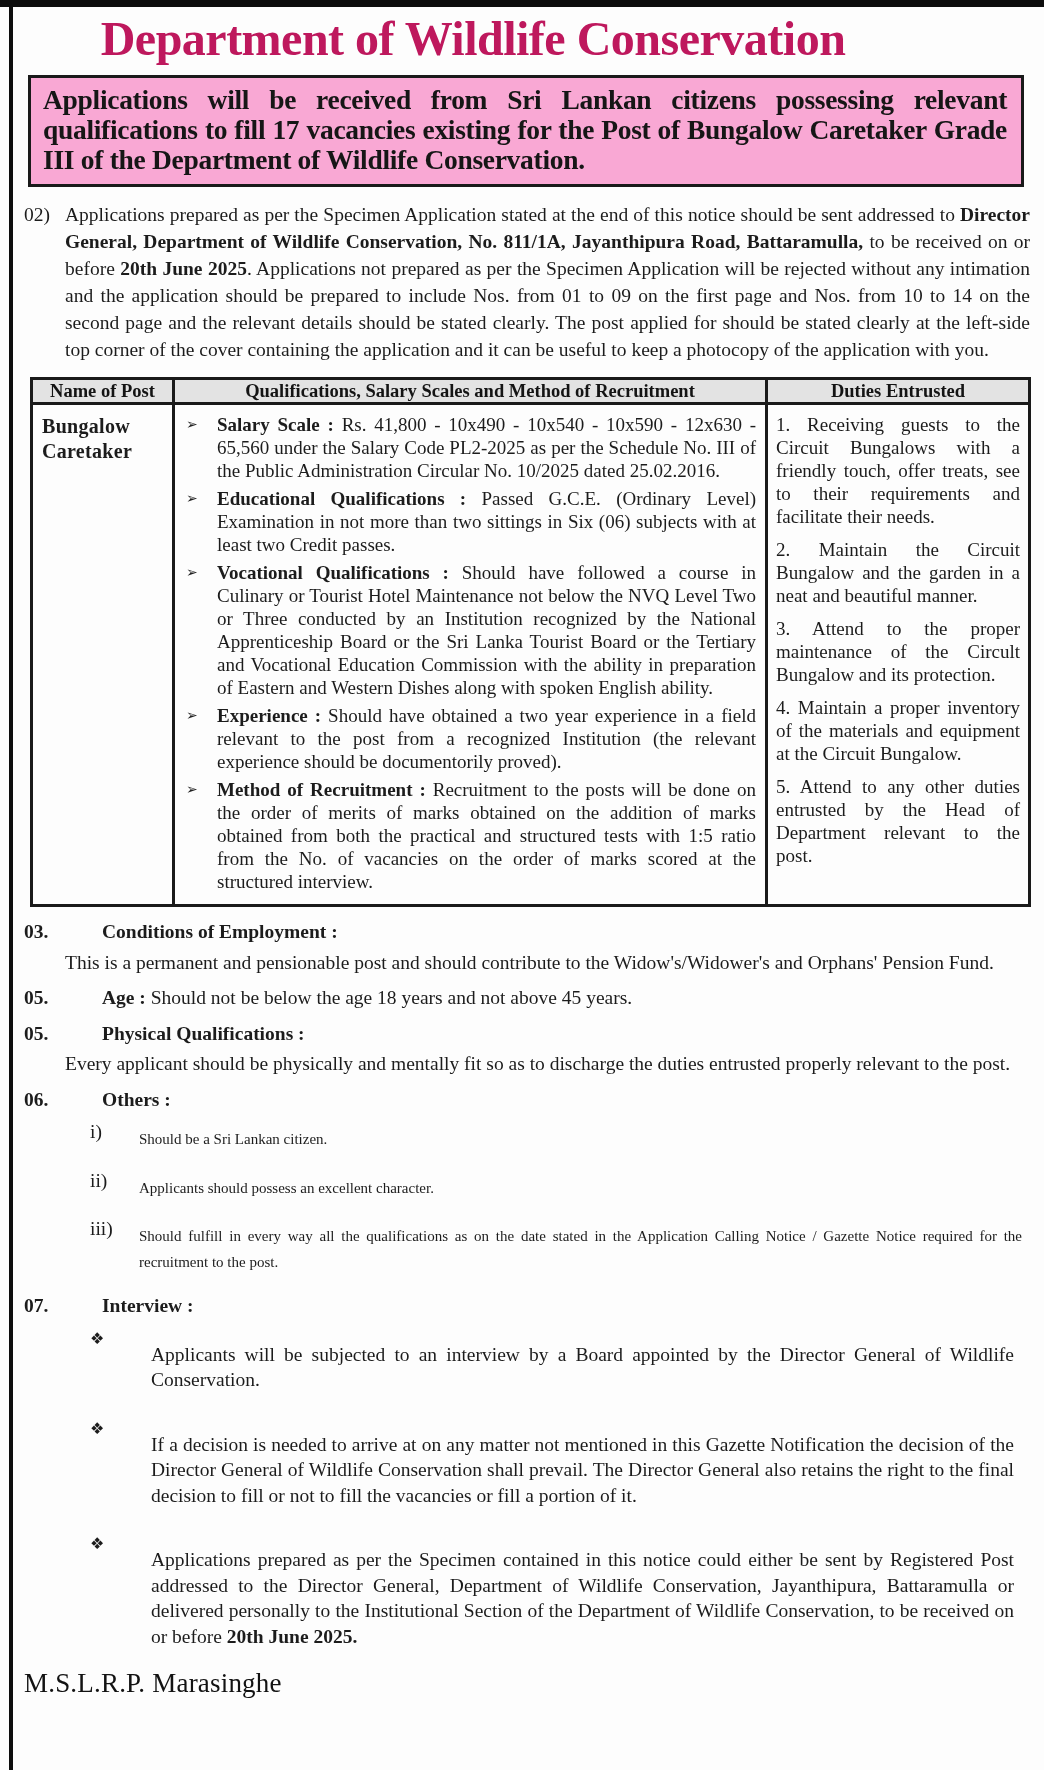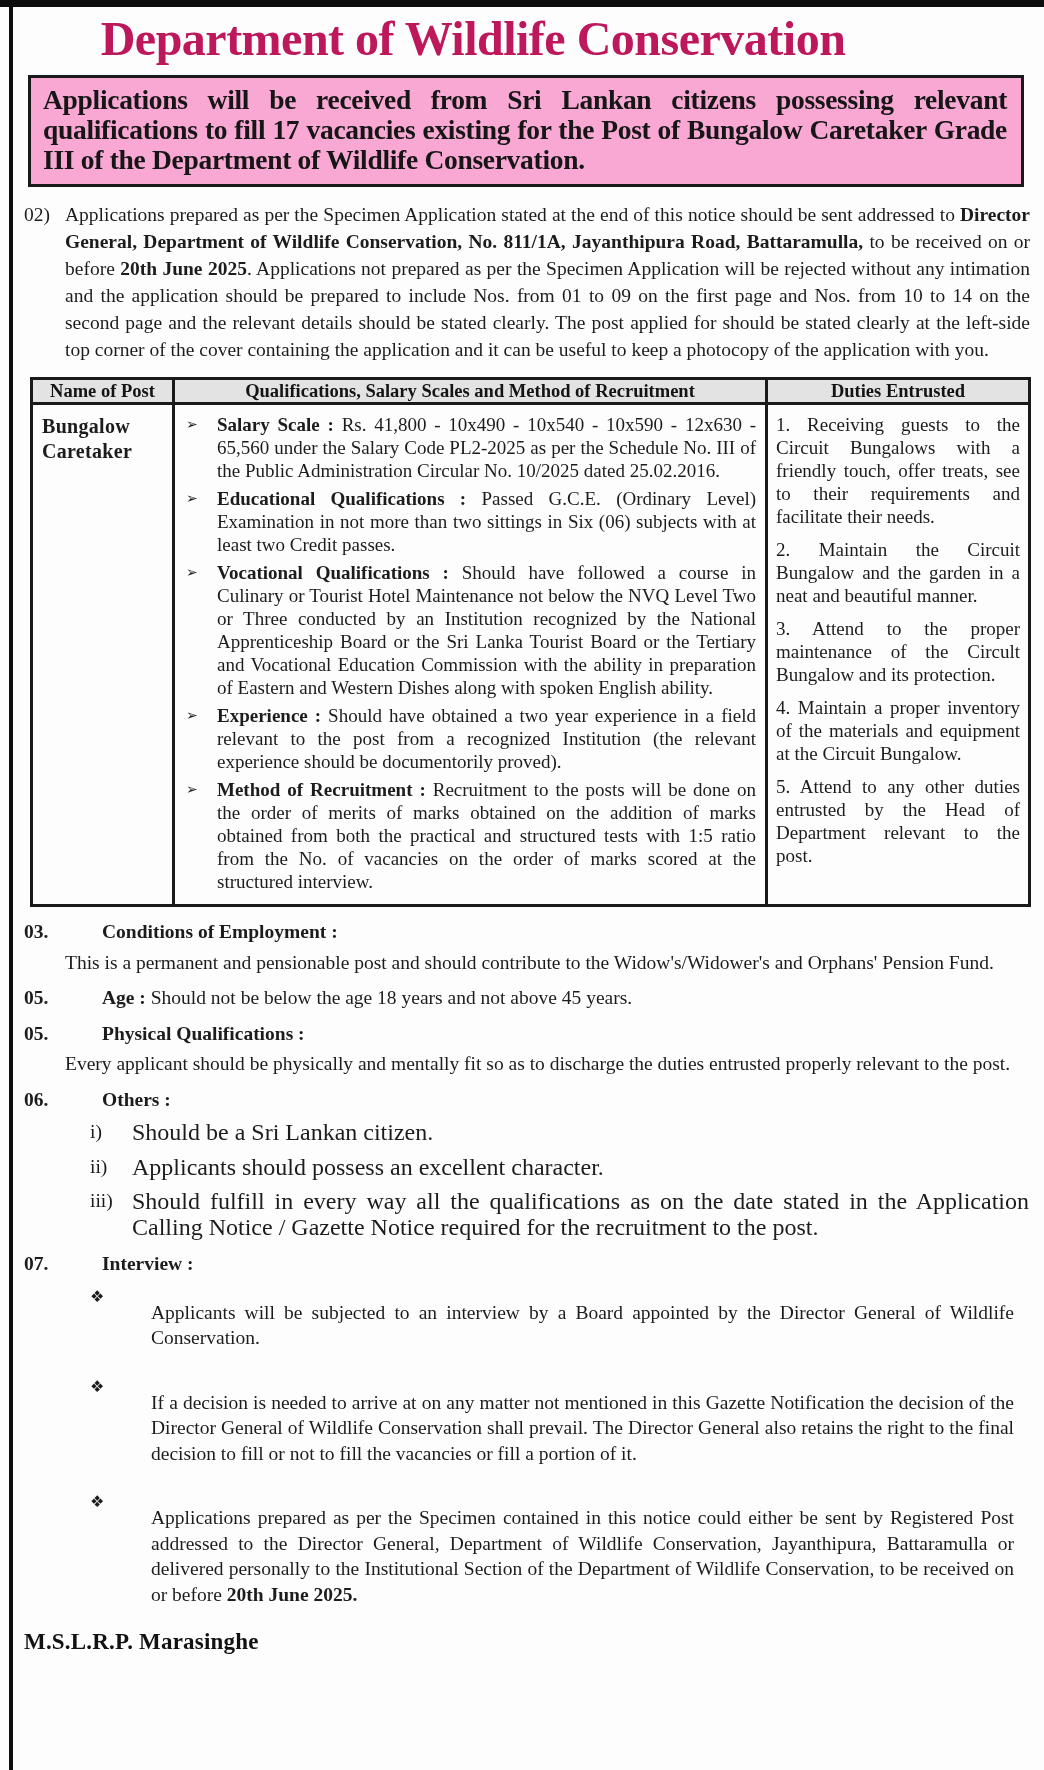--- a/index.html
+++ b/index.html
@@ -63,27 +63,27 @@
   .duty:last-child{margin-bottom:0;}
 
   .sections{margin-top:12px;}
   .sec-head{display:flex;margin-top:10px;gap:37px;}
   .sec-num{flex:none;width:41px;font-size:19.5px;line-height:25.5px;font-weight:bold;}
   .sec-title{margin:0;font-size:19.5px;line-height:25.5px;font-weight:bold;flex:1;}
   .sec-inline{font-weight:normal;}
   .sec-body{margin:5px 0 0 41px;font-size:19.5px;line-height:25.5px;text-align:justify;}
   .subitem{display:flex;margin:7px 0 0 66px;}
   .subitem-marker{flex:none;width:41px;font-size:19.5px;line-height:25.5px;}
-  .subitem-text{flex:1;margin:1px;font-size:24px;line-height:25.5px;text-align:justify;}
+  .subitem-text{flex:1;margin:8px;font-size:15px;line-height:25.5px;text-align:justify;}
   .ibullet{display:flex;margin:7px 0 0 62px;}
   .ibullet-marker{flex:none;width:45px;font-family:"DejaVu Sans",sans-serif;font-size:16px;line-height:25px;padding-left:4px;}
   .ibullet-text{flex:1;margin:16px;font-size:19.5px;line-height:25.5px;text-align:justify;}
 
   .signature{margin-top:6px;}
-  .sig-name,.sig-title{margin:0;font-size:23px;line-height:25px;font-weight:bold;letter-spacing:0.2px;color:#121212;}
+  .sig-name,.sig-title{margin:0;font-size:27px;line-height:25px;font-weight:normal;letter-spacing:0.2px;color:#121212;}
 </style>
 </head>
 <body>
 
 <div class="top-bar"></div>
 <div class="left-rule"></div>
 
 <div class="content">
 
   <h1 class="title">Department of Wildlife Conservation</h1>

